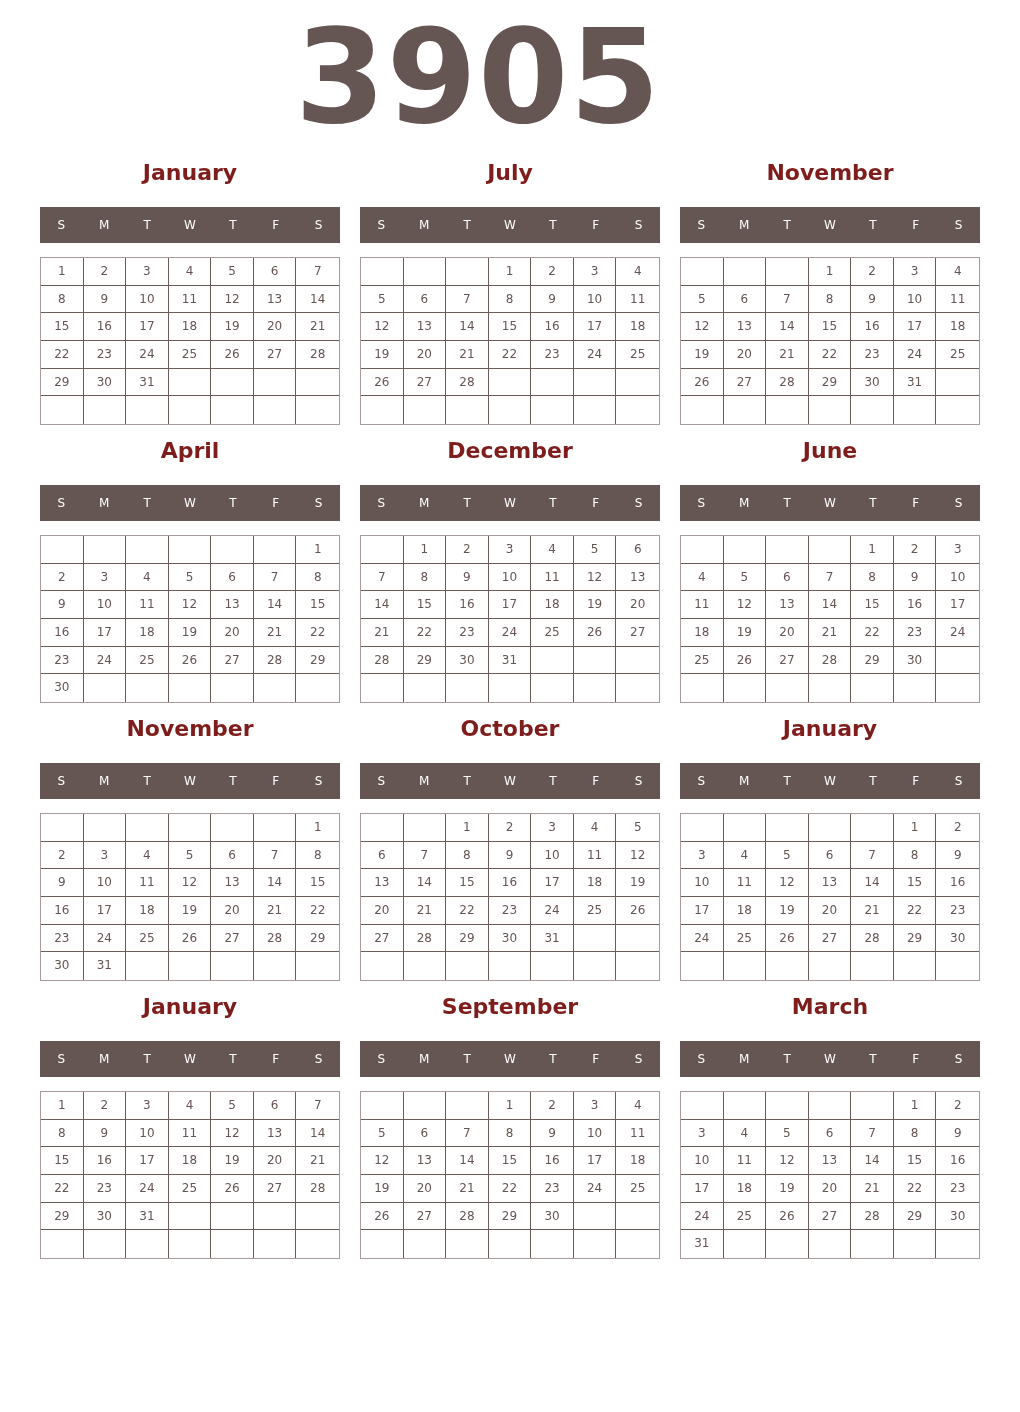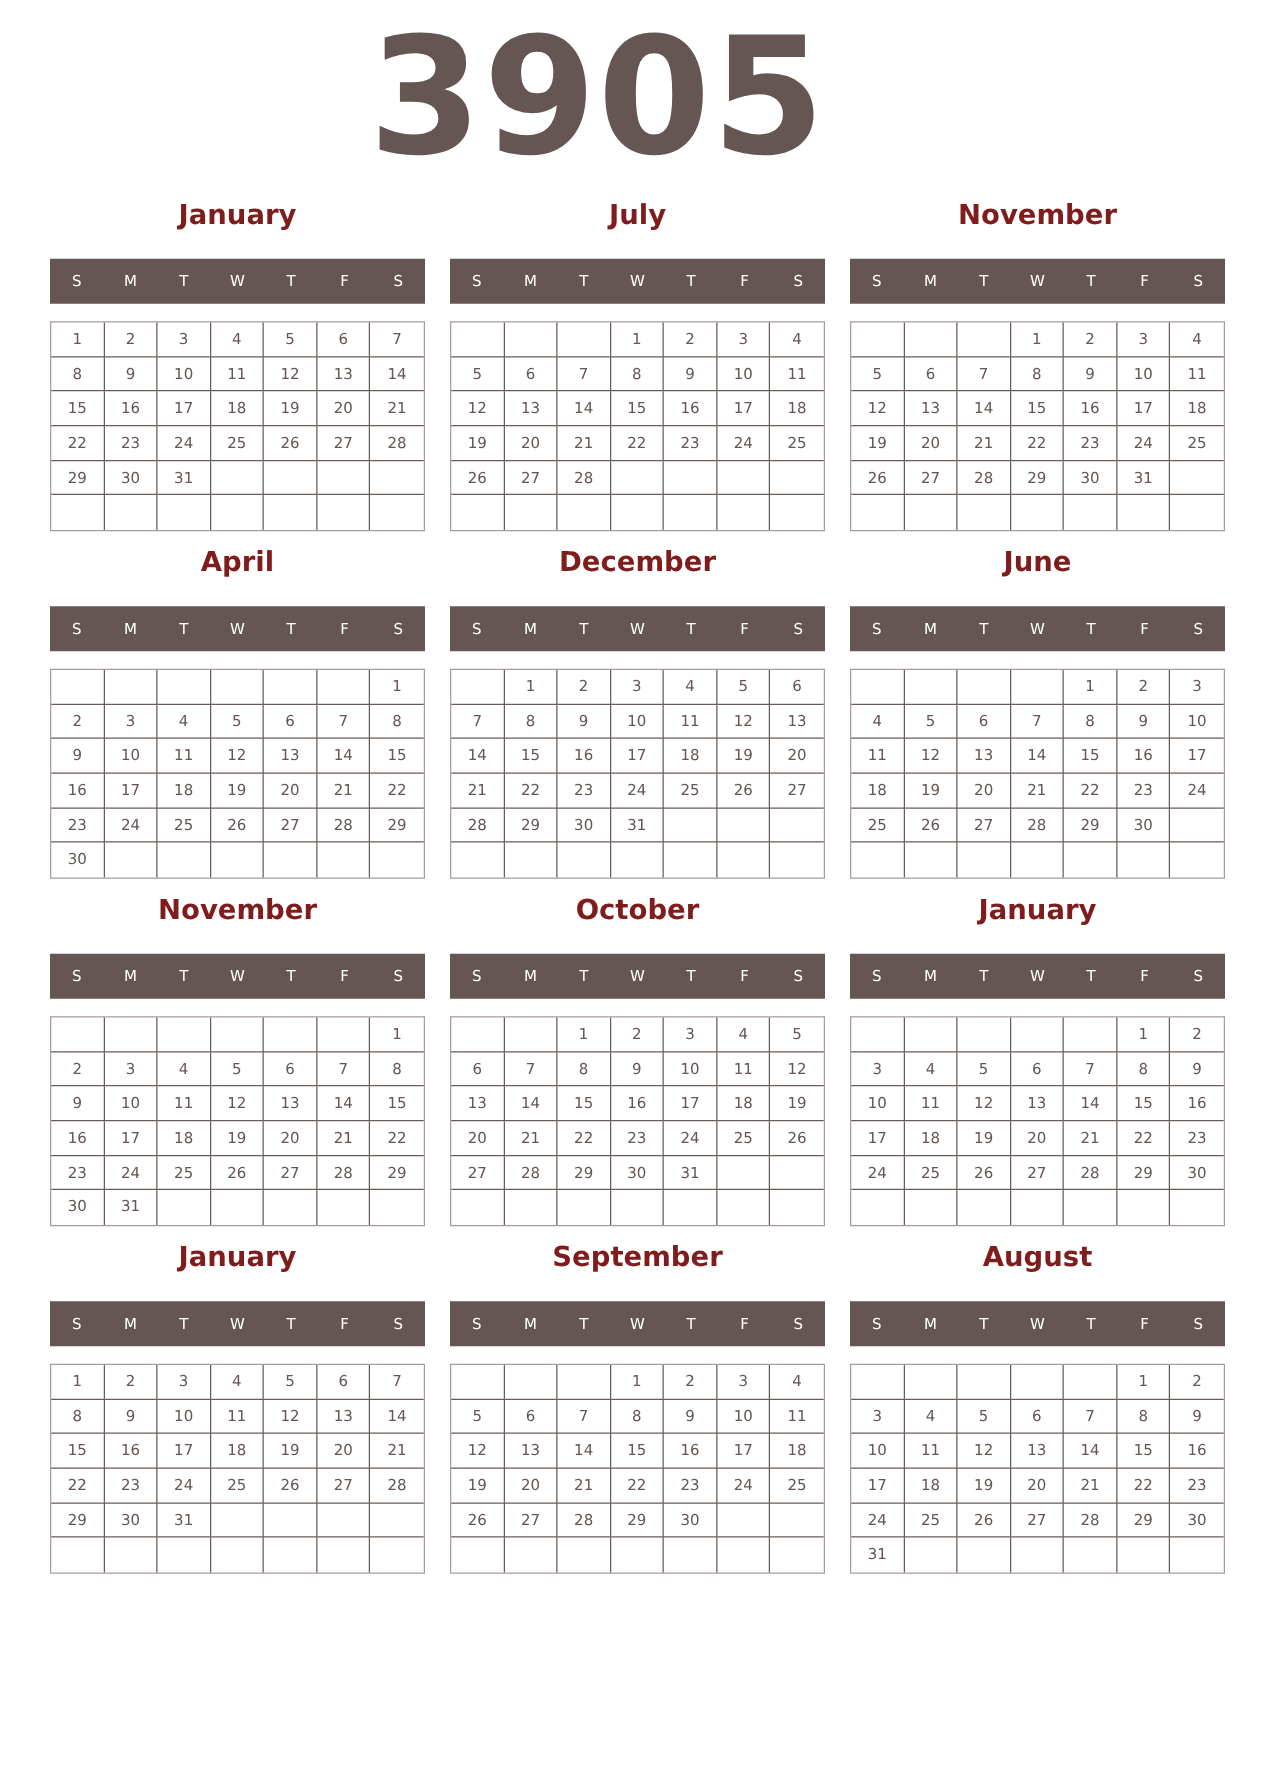--- a/index.html
+++ b/index.html
@@ -637,21 +637,21 @@
         <div class="cell last-row"></div>
         <div class="cell last-row"></div>
         <div class="cell last-row"></div>
         <div class="cell last-row"></div>
         <div class="cell last-row"></div>
         <div class="cell last-row"></div>
         <div class="cell last-col last-row"></div>
       </div>
     </div>
     <div class="month" style="left: 680px; top: 996px;">
-      <div class="month-title">August</div>
+      <div class="month-title">March</div>
       <div class="dow">
         <span>S</span>
         <span>M</span>
         <span>T</span>
         <span>W</span>
         <span>T</span>
         <span>F</span>
         <span>S</span>
       </div>
       <div class="grid">

